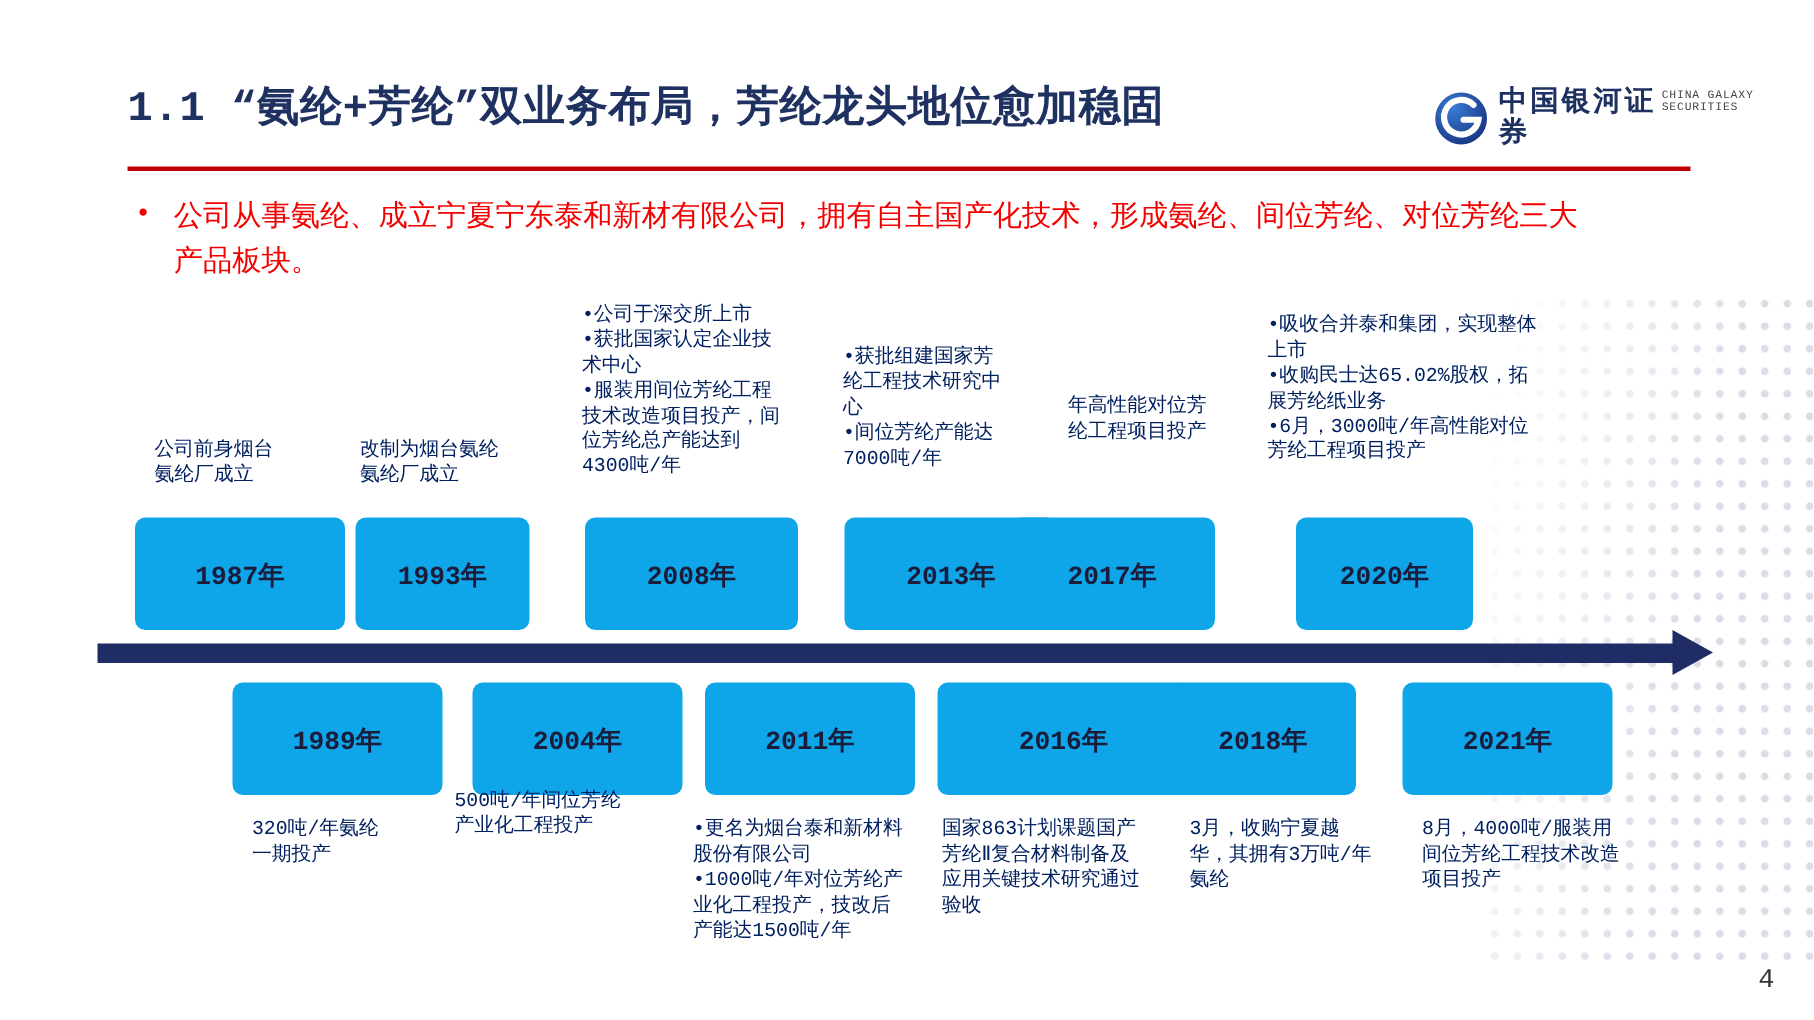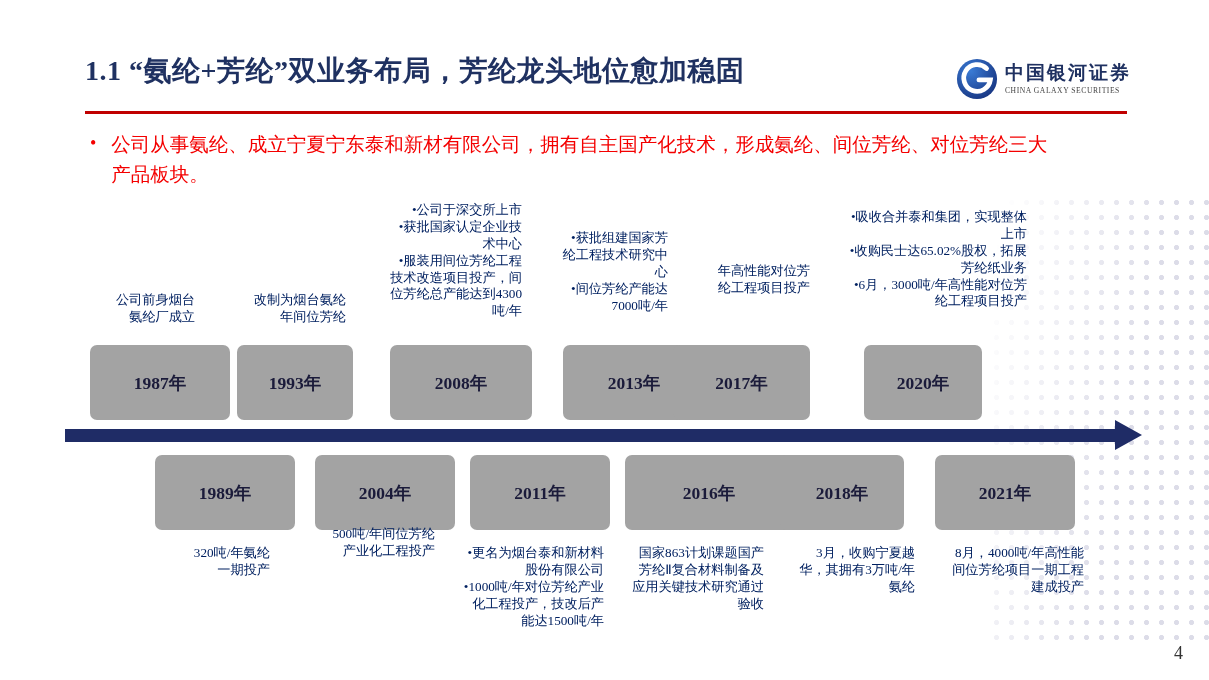--- a/index.html
+++ b/index.html
@@ -1,56 +1,56 @@
 <!DOCTYPE html>
 <html><head>
 <meta charset="utf-8">
 <style>
   html,body { margin:0; padding:0; background:#ffffff; }
   .slide {
     position:relative; width:1209px; height:680px; background:#ffffff;
-    font-family:Liberation Serif, serif; overflow:hidden;
+    font-family:Liberation Mono, monospace; overflow:hidden;
   }
   .dots {
     position:absolute; right:0; top:195px; width:220px; height:445px;
     background-image: radial-gradient(#dcdce8 2.2px, transparent 2.9px);
     background-size:15px 15px;
     -webkit-mask-image: linear-gradient(100deg, transparent 5%, #000 60%);
     mask-image: linear-gradient(100deg, transparent 5%, #000 60%);
     z-index:0;
   }
   .layer { position:absolute; inset:0; z-index:1; }
   .title {
     position:absolute; left:85px; top:52px; margin:0;
     font-size:28px; font-weight:bold; color:#1F3161; letter-spacing:0.5px;
   }
   .title-rule {
     position:absolute; left:85px; top:111px; width:1042px; height:3px; background:#C00000;
   }
   .logo { position:absolute; left:956px; top:58px; display:flex; align-items:center; gap:7px; }
-  .logo-text { display:flex; flex-direction:column; }
+  .logo-text { display:flex; flex-direction:row; }
   .logo-cn { font-size:19px; font-weight:bold; color:#1F3161; letter-spacing:2px; line-height:1.1; }
   .logo-en { font-size:7.6px; color:#444; letter-spacing:0.55px; margin-top:2px; }
   .intro { position:absolute; left:90px; top:130px; width:965px; display:flex; gap:15px; color:#F40000; }
   .intro-dot { font-size:18px; line-height:1.55; }
   .intro-text { margin:0; font-size:19.5px; line-height:1.55; }
   .axis { position:absolute; left:65px; top:429px; width:1052px; height:13px; background:#1F2C66; }
   .axis-head {
     position:absolute; left:1115px; top:420px; width:0; height:0;
     border-top:15px solid transparent; border-bottom:15px solid transparent;
     border-left:27px solid #1F2C66;
   }
   .year-box {
-    position:absolute; height:75px; background:#a3a3a3; border-radius:7px;
+    position:absolute; height:75px; background:#0ea5e9; border-radius:7px;
     display:flex; align-items:center; justify-content:center;
     font-size:17.5px; font-weight:bold; color:#1b1b3a;
   }
   .note {
     position:absolute; font-size:13.2px; line-height:1.28; color:#002060;
-    white-space:pre-line; font-weight:500;text-align:right;
+    white-space:pre-line; font-weight:500;
   }
   .page-num { position:absolute; right:26px; bottom:16px; font-size:18px; color:#333; }
 </style>
 </head>
 <body>
 
 <div class="slide">
 
   <div class="dots"></div>
 
@@ -99,21 +99,21 @@
       <div class="year-box" style="left:673px;top:345px;width:137px">
           <span>2017年</span>
         </div>
       <div class="year-box" style="left:864px;top:345px;width:118px">
           <span>2020年</span>
         </div>
 
       <div class="note" style="left:103px;top:292px;width:92px">公司前身烟台
 氨纶厂成立</div>
       <div class="note" style="left:240px;top:292px;width:106px">改制为烟台氨纶
-年间位芳纶</div>
+氨纶厂成立</div>
       <div class="note" style="left:388px;top:202px;width:134px">•公司于深交所上市
 •获批国家认定企业技术中心
 •服装用间位芳纶工程技术改造项目投产，间位芳纶总产能达到4300吨/年</div>
       <div class="note" style="left:562px;top:230px;width:106px">•获批组建国家芳纶工程技术研究中心
 •间位芳纶产能达7000吨/年</div>
       <div class="note" style="left:712px;top:263px;width:98px">年高性能对位芳纶工程项目投产</div>
       <div class="note" style="left:845px;top:209px;width:182px">•吸收合并泰和集团，实现整体上市
 •收购民士达65.02%股权，拓展芳纶纸业务
 •6月，3000吨/年高性能对位芳纶工程项目投产</div>
 
@@ -137,18 +137,18 @@
         </div>
 
       <div class="note" style="left:168px;top:545px;width:102px">320吨/年氨纶
 一期投产</div>
       <div class="note" style="left:303px;top:526px;width:132px">500吨/年间位芳纶
 产业化工程投产</div>
       <div class="note" style="left:462px;top:545px;width:142px">•更名为烟台泰和新材料股份有限公司
 •1000吨/年对位芳纶产业化工程投产，技改后产能达1500吨/年</div>
       <div class="note" style="left:628px;top:545px;width:136px">国家863计划课题国产芳纶Ⅱ复合材料制备及应用关键技术研究通过验收</div>
       <div class="note" style="left:793px;top:545px;width:122px">3月，收购宁夏越华，其拥有3万吨/年氨纶</div>
-      <div class="note" style="left:948px;top:545px;width:136px">8月，4000吨/年高性能间位芳纶项目一期工程建成投产</div>
+      <div class="note" style="left:948px;top:545px;width:136px">8月，4000吨/服装用间位芳纶工程技术改造项目投产</div>
     </div>
 
     <div class="page-num">4</div>
   </div>
 </div>
 
 </body></html>

